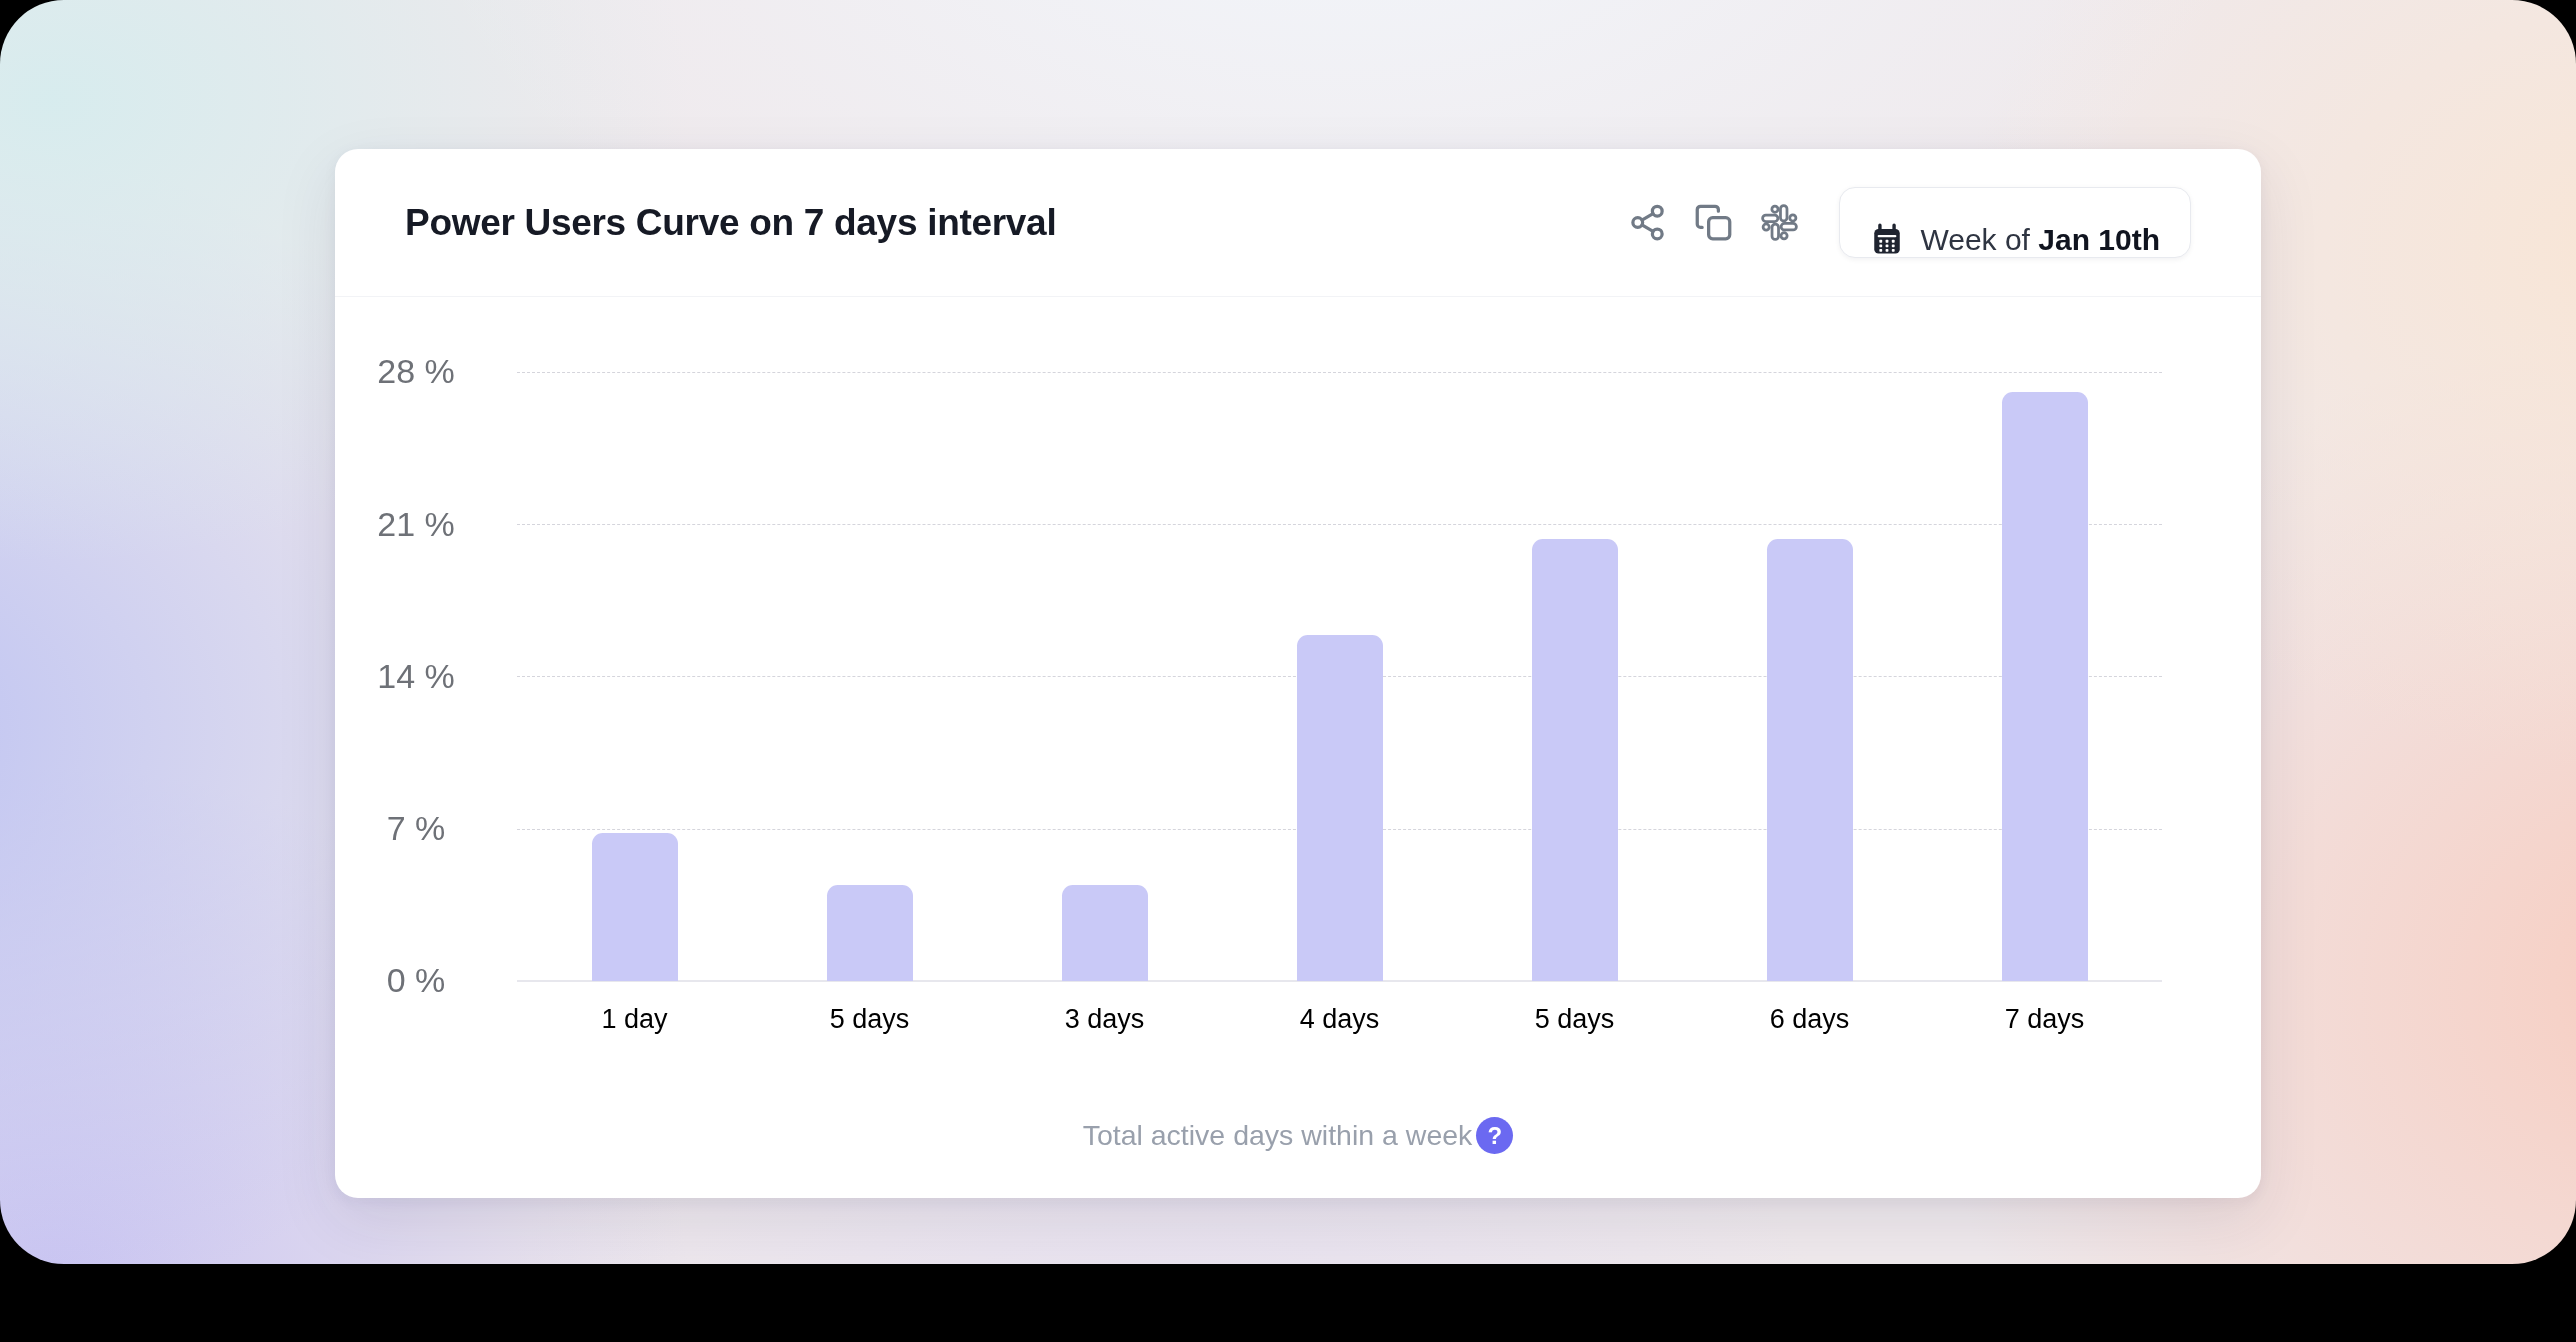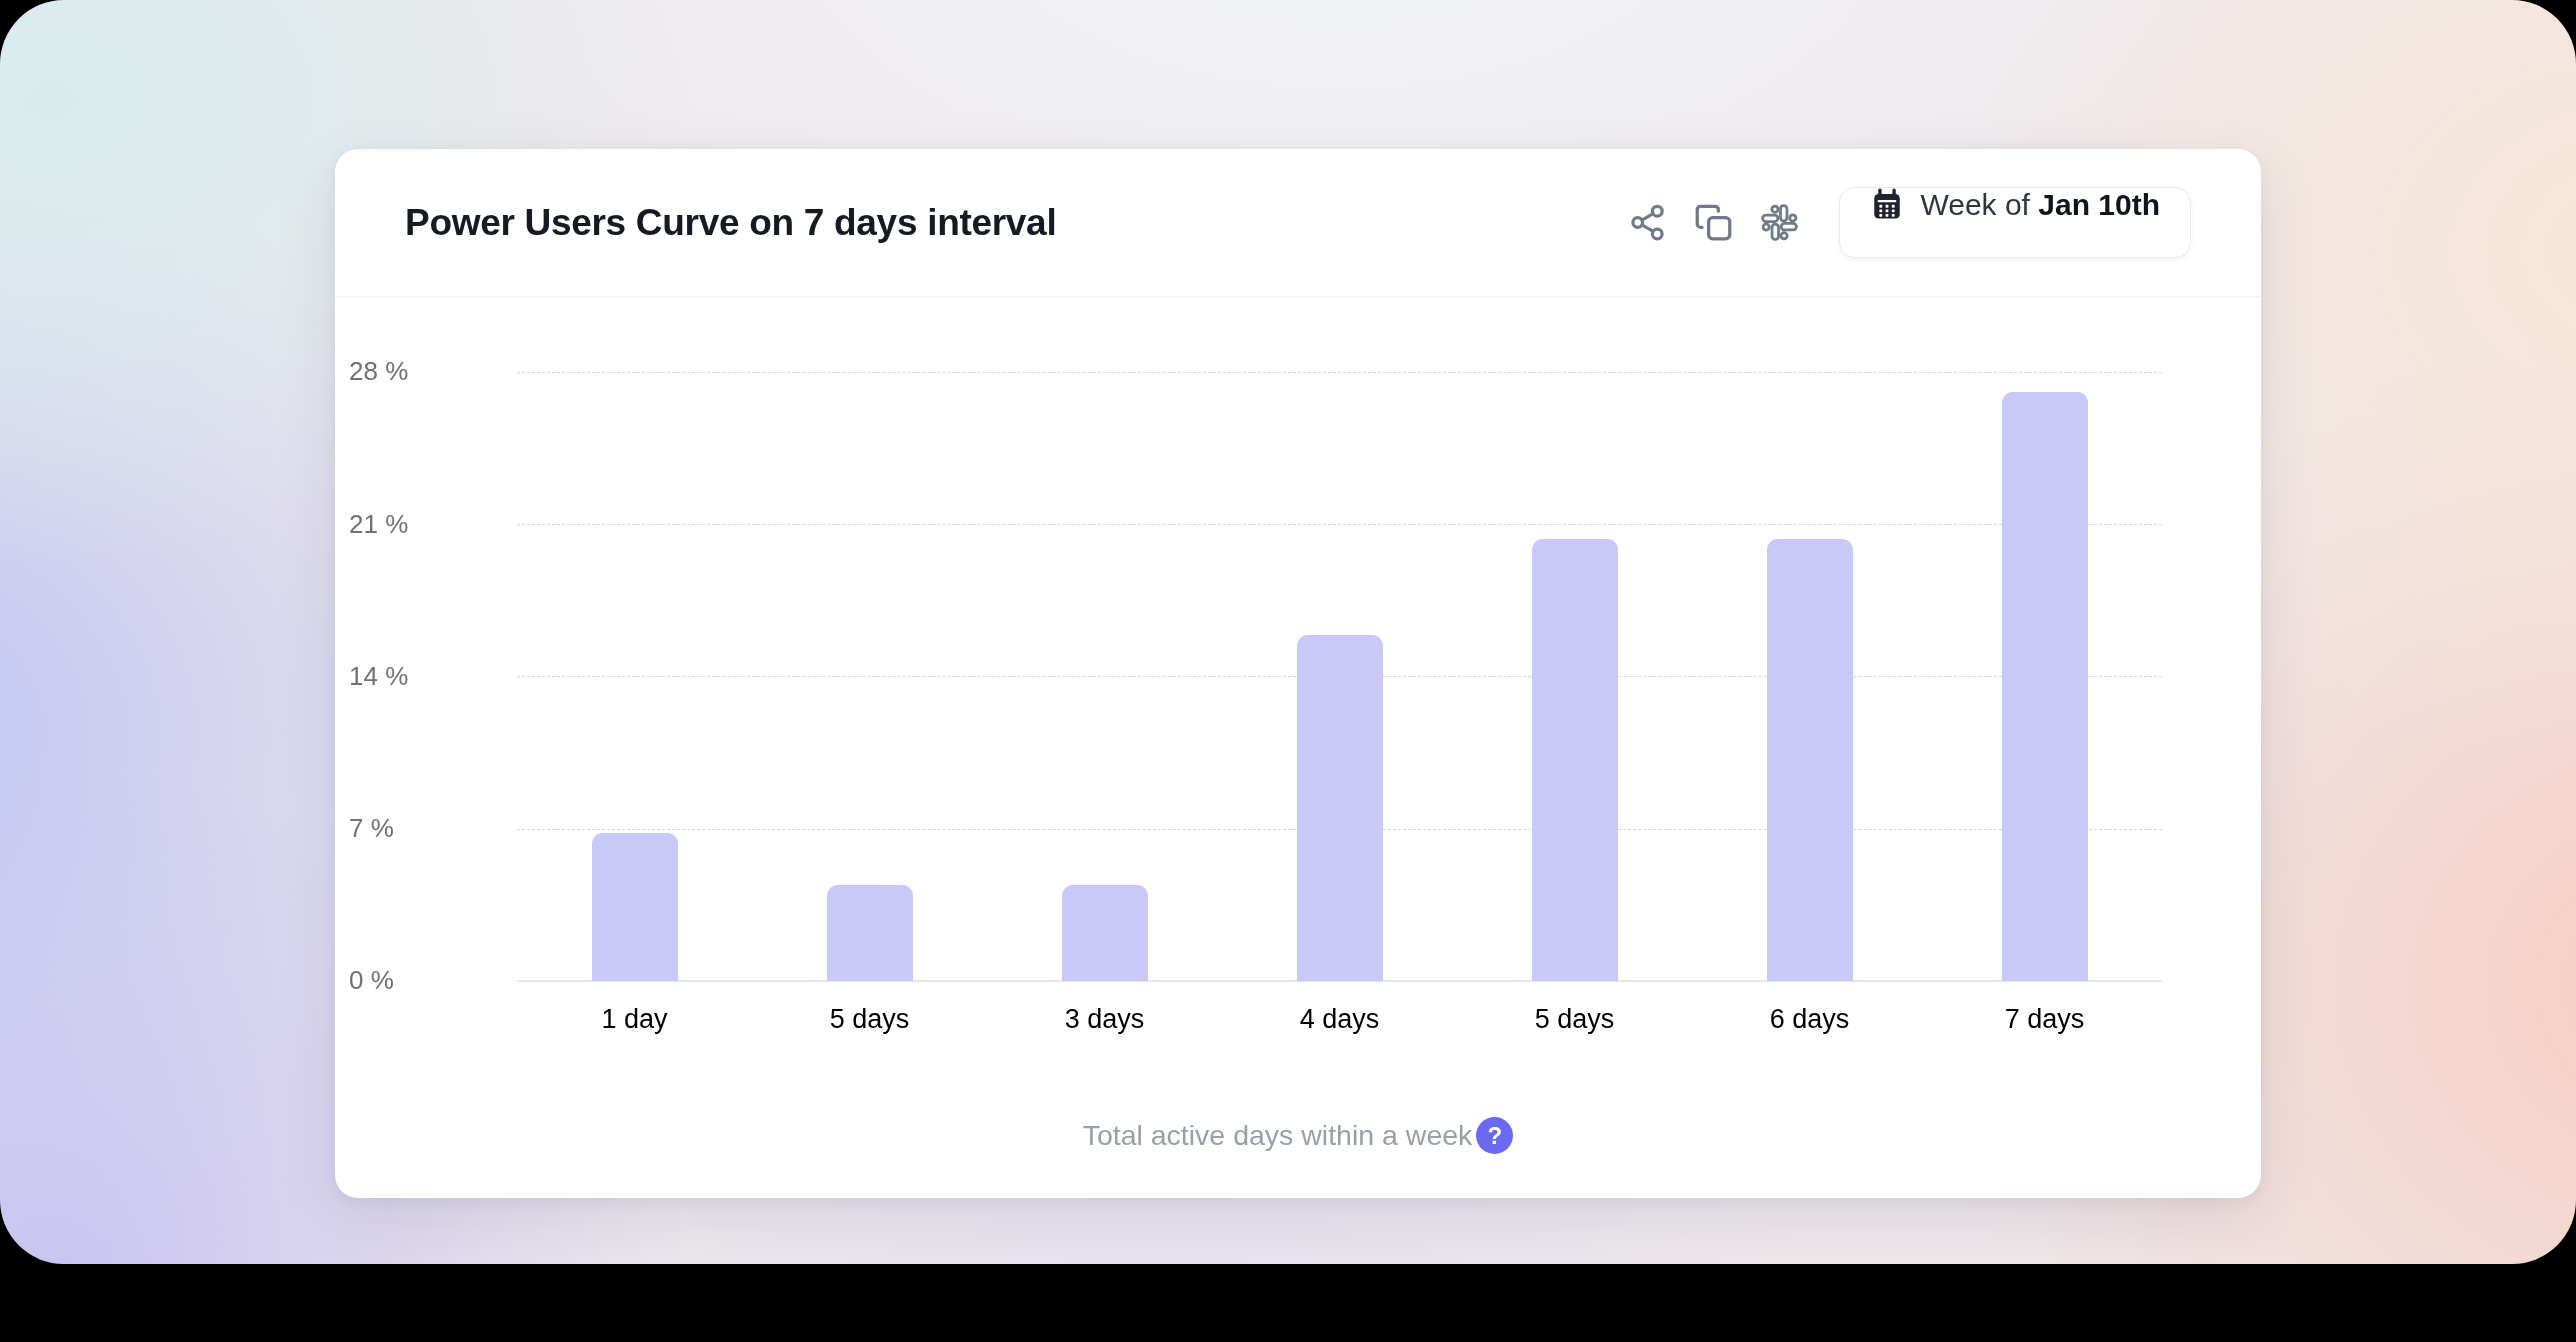--- a/index.html
+++ b/index.html
@@ -37,36 +37,36 @@
     border-bottom:1.8px solid #f2f3f6;
   }
   .title{font-size:37px;font-weight:700;color:#161a25;letter-spacing:-0.3px;}
   .header-right{margin-left:auto;display:flex;align-items:center;}
   .icon-btn{
     width:66px;height:66px;display:flex;align-items:center;justify-content:center;
     background:none;border:none;padding:0;cursor:pointer;color:#717a86;border-radius:12.5px;
   }
   .icon-btn svg{width:39px;height:39px;}
   .date-btn{
-    display:flex;align-items:flex-start;gap:16px;
+    display:flex;align-items:flex-end;gap:16px;
     height:71px;padding:0 30px;margin-left:27px;
     border:1.8px solid #e8eaef;border-radius:16px;background:#fff;
     box-shadow:0 1.8px 5.3px rgba(20,24,40,.05);
     font-family:"Liberation Sans", sans-serif;
     font-size:30px;color:#2f3542;cursor:pointer;
   }
   .date-btn svg{width:34px;height:34px;}
   .date-bold{font-weight:700;color:#10141f;}
 
   .plot{position:absolute;left:182px;top:223px;width:1645px;height:609px;}
   .grid-line{position:absolute;left:0;right:0;border-top:1.8px dashed #d5d5dc;}
   .axis-line{position:absolute;left:0;right:0;height:2.7px;background:#e7e7ed;}
   .tick-label{
-    position:absolute;right:calc(100% + 34px);width:134px;text-align:left;
-    font-size:26px;line-height:27px;color:#6e7177;
+    position:absolute;right:calc(100% + 34px);width:134px;text-align:center;
+    font-size:34px;line-height:27px;color:#6e7177;
   }
   .cols{position:absolute;left:0;top:0;right:0;bottom:0;display:flex;}
   .col{flex:1;position:relative;}
   .bar{
     position:absolute;left:50%;bottom:0;transform:translateX(-50%);
     width:86px;border-radius:10.7px 10.7px 0 0;
   }
   .x-label{
     position:absolute;top:calc(100% + 23px);left:0;right:0;text-align:center;
     font-size:27px;color:#000000;

